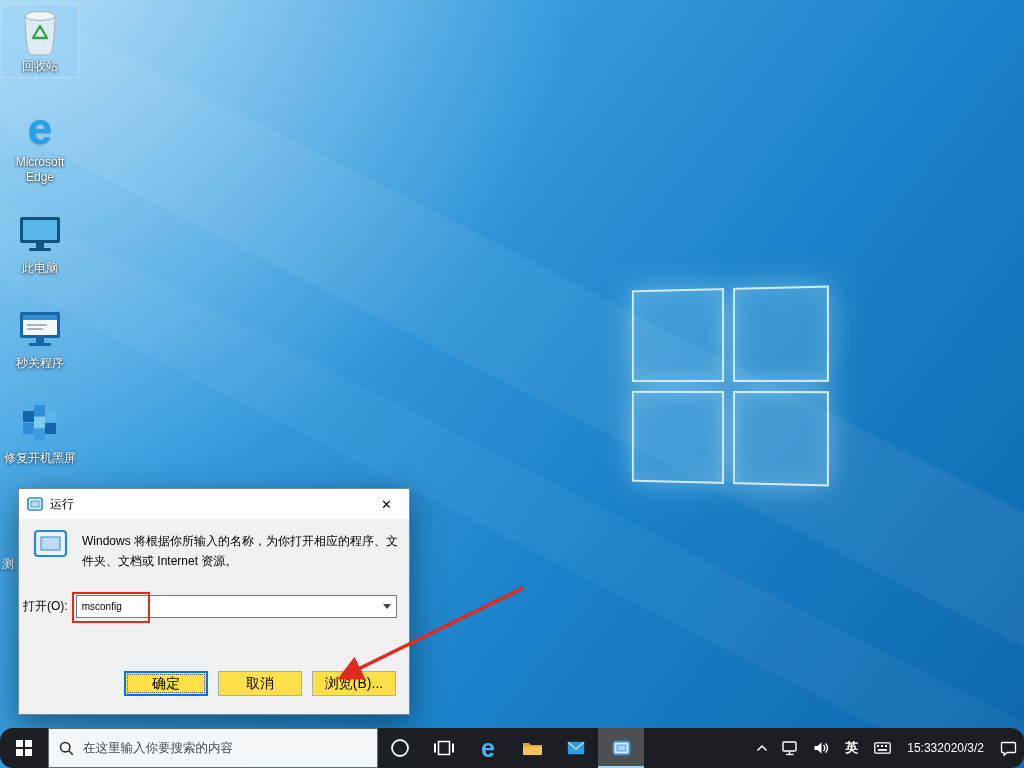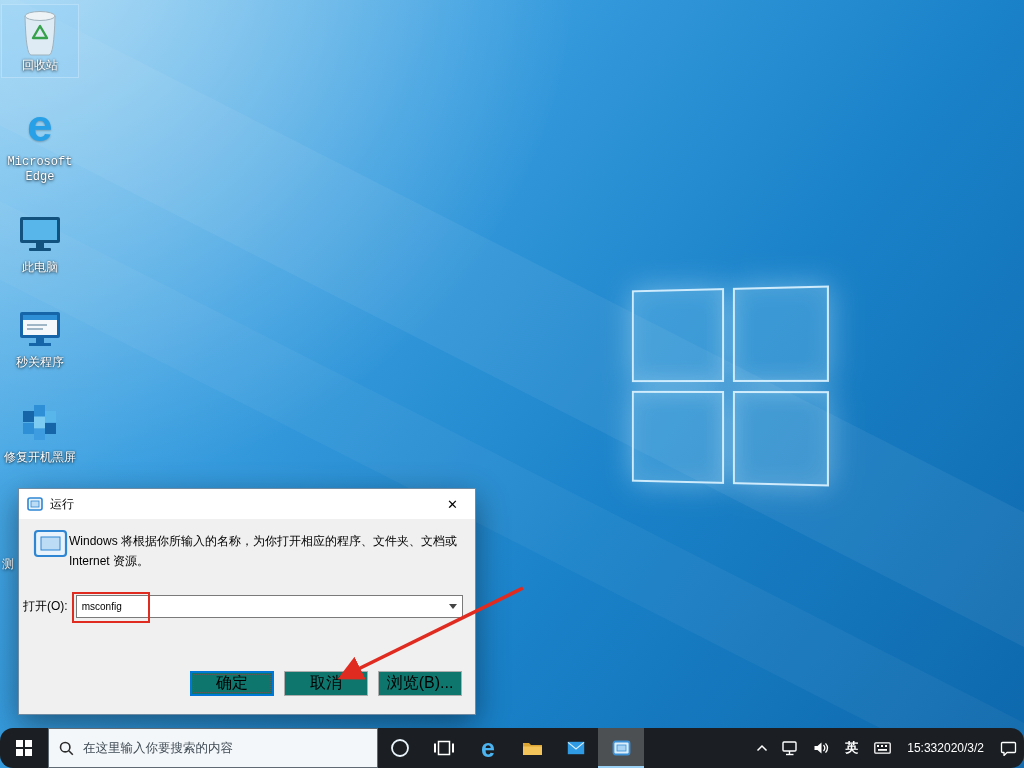--- a/index.html
+++ b/index.html
@@ -28,68 +28,68 @@
   .win-wallpaper-logo .pane {
     border: 2px solid rgba(218,242,255,0.92);
     background: rgba(150,215,248,0.26);
     box-shadow: 0 0 28px rgba(200,238,255,0.45), inset 0 0 24px rgba(255,255,255,0.12);
   }
 
   
   .desktop-icon {
     position: absolute; width: 78px; z-index: 2; text-align: center;
     color: #fff; font-size: 12px; line-height: 15px; cursor: default;
-    padding: 4px 0 3px; border: 1px solid transparent; font-family: Liberation Mono, monospace;
+    padding: 4px 0 3px; border: 1px solid transparent;
   }
   .desktop-icon .glyph-box { height: 48px; display: flex; align-items: center; justify-content: center; margin-bottom: 2px; }
   .desktop-icon .icon-label { text-shadow: 0 1px 3px rgba(0,0,0,0.75), 0 0 2px rgba(0,0,0,0.5); word-break: break-word; }
   .desktop-icon.selected { background: rgba(145,205,245,0.35); border: 1px solid rgba(200,230,252,0.6); }
   .edge-glyph { font-size: 44px; line-height: 46px; font-weight: bold; color: #28a0e8; text-shadow: 0 1px 2px rgba(0,0,0,0.25); }
   .partial-icon-label {
     position: absolute; left: 2px; top: 556px; z-index: 2; color: #fff; font-size: 12px;
     text-shadow: 0 1px 3px rgba(0,0,0,0.75);
   }
 
   
   .run-dialog {
-    position: absolute; left: 18px; top: 488px; width: 458px; height: 227px; z-index: 10;
+    position: absolute; left: 18px; top: 488px; width: 392px; height: 227px; z-index: 10;
     background: #f0f0f0; border: 1px solid #6e8ba3;
     box-shadow: 0 10px 30px rgba(0,0,0,0.42);
     font-size: 12px; color: #000;
   }
   .dlg-titlebar {
     height: 30px; background: #ffffff; display: flex; align-items: center;
     padding-left: 8px; gap: 7px;
   }
   .dlg-title { font-size: 12px; }
   .dlg-close {
     margin-left: auto; width: 45px; height: 29px; display: flex; align-items: center; justify-content: center;
     font-size: 13px; color: #000; cursor: pointer;
   }
-  .dlg-desc { position: absolute; left: 14px; top: 40px; right: 10px; display: flex; }
+  .dlg-desc { position: absolute; left: 14px; top: 40px; right: 10px; display: flex; gap: 13px; }
   .dlg-desc-text { font-size: 12px; line-height: 20px; color: #000; padding-top: 2px; }
   .dlg-open-row { position: absolute; left: 4px; top: 106px; right: 12px; display: flex; align-items: center; gap: 8px; }
   .dlg-open-label { font-size: 12px; white-space: nowrap; }
   .dlg-combo { position: relative; flex: 1; height: 23px; background: #fff; border: 1px solid #7a7a7a; }
   .dlg-combo input {
     width: 100%; height: 100%; border: none; outline: none; background: transparent;
     font-size: 10px; font-family: inherit; padding: 0 20px 0 5px; color: #000;
   }
   .dlg-combo-arrow-zone {
     position: absolute; right: 0; top: 0; width: 18px; height: 100%;
     display: flex; align-items: center; justify-content: center; cursor: pointer;
   }
   .dlg-combo-arrow-zone .chev {
     width: 0; height: 0; border-left: 4px solid transparent; border-right: 4px solid transparent;
     border-top: 5px solid #444;
   }
   .dlg-buttons { position: absolute; top: 182px; right: 13px; display: flex; gap: 10px; }
   .btn {
-    width: 84px; height: 25px; background: #0f766e; border: 1px solid #adadad;
-    font-size: 16px; font-family: inherit; color: #000; cursor: pointer;
+    width: 84px; height: 25px; background: #fde047; border: 1px solid #adadad;
+    font-size: 14px; font-family: inherit; color: #000; cursor: pointer;
   }
   .btn.default {
     border: 2px solid var(--accent, #0078d7);
     outline: 1px dotted #5a5a5a; outline-offset: -4px;
   }
 
   
   .taskbar {
     position: absolute; left: 0; right: 0; bottom: 0; height: 40px; z-index: 20;
     background: var(--taskbar-bg, #1b1f23); display: flex; align-items: center; color: #fff; border-radius: 13px;

